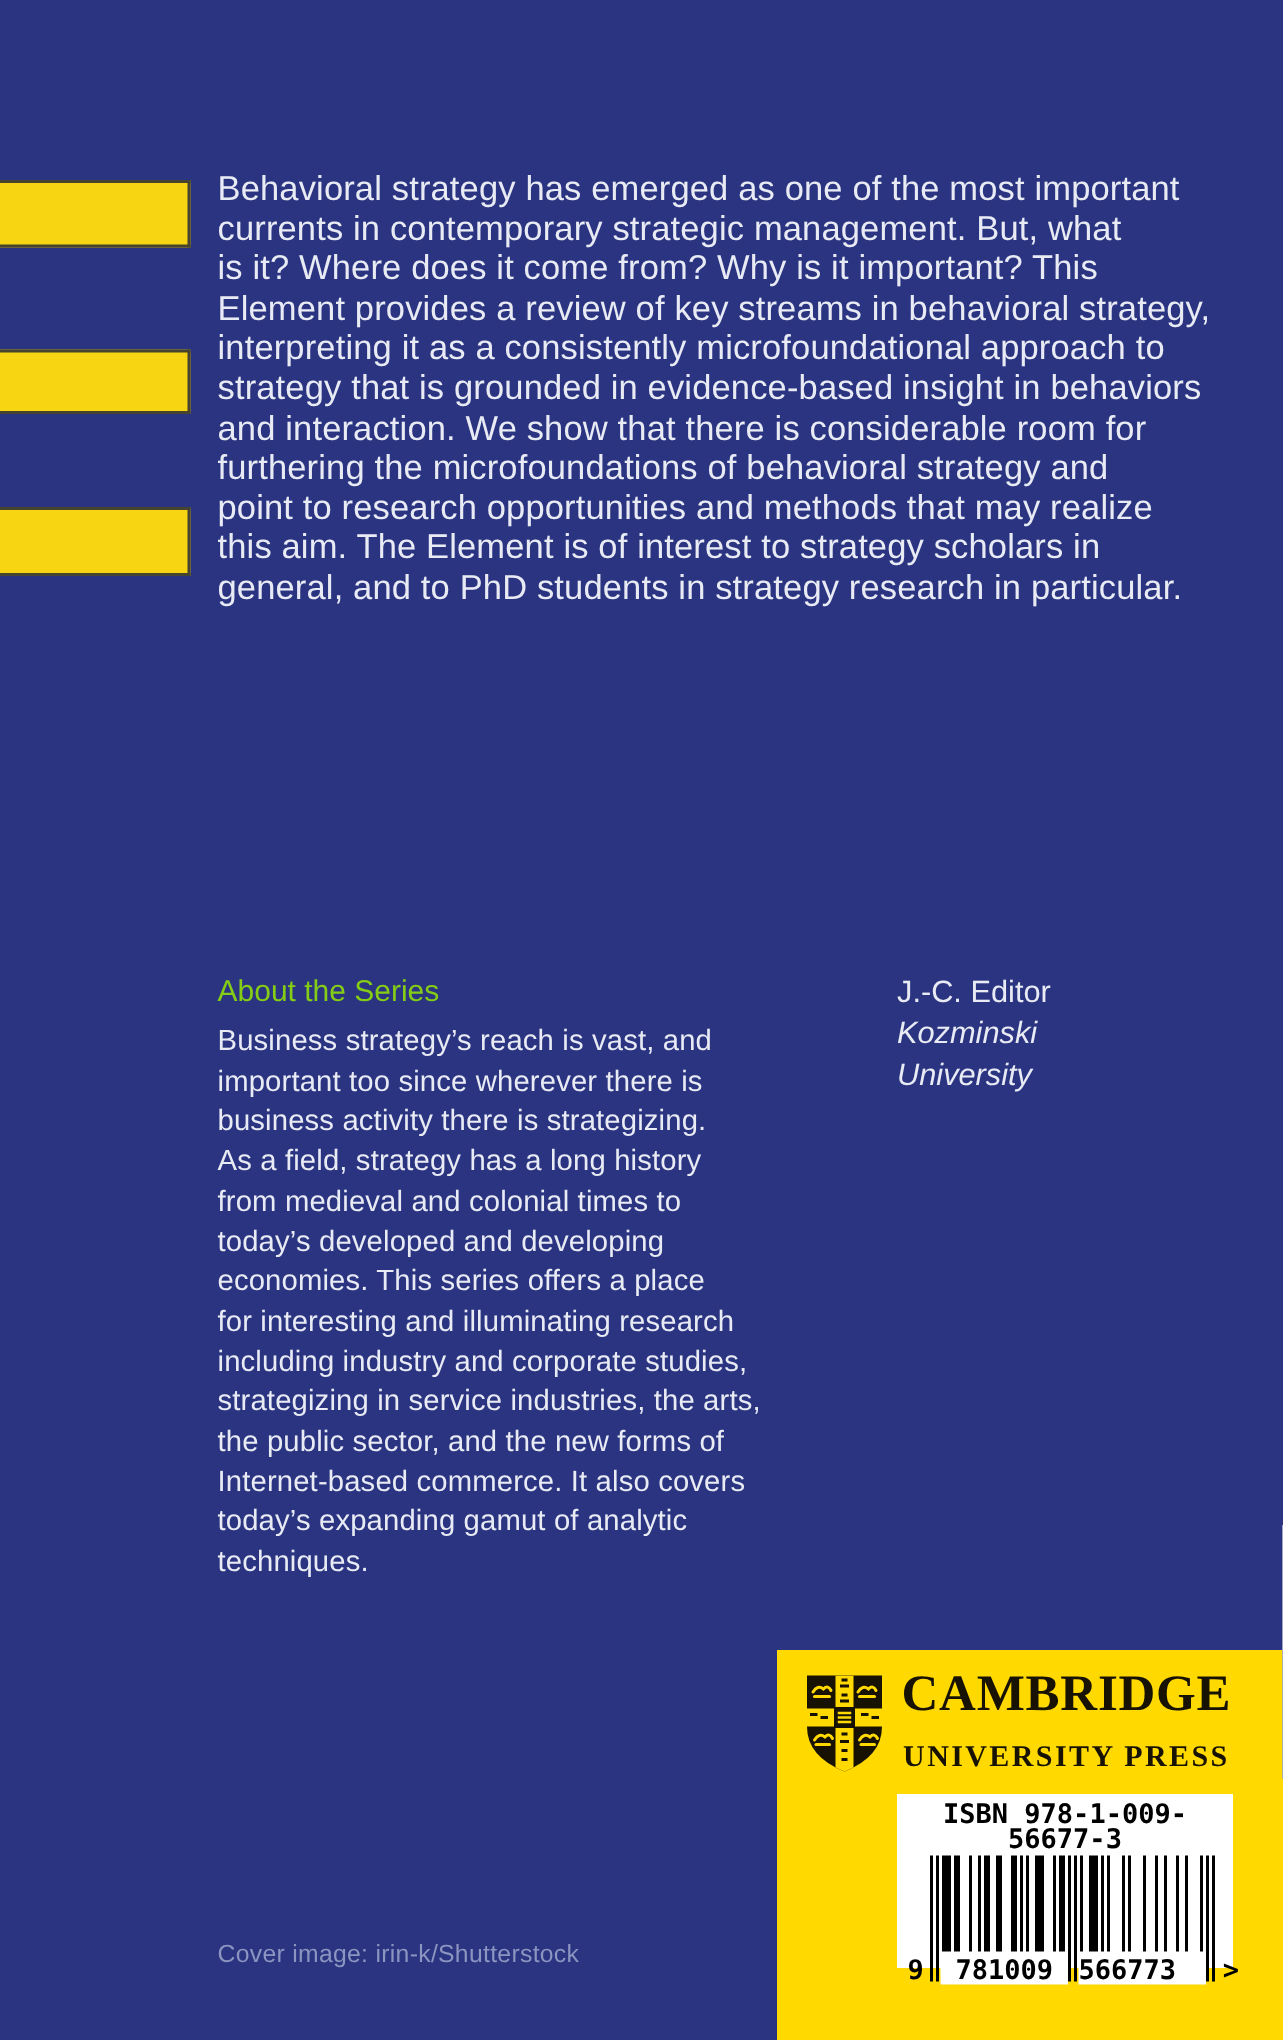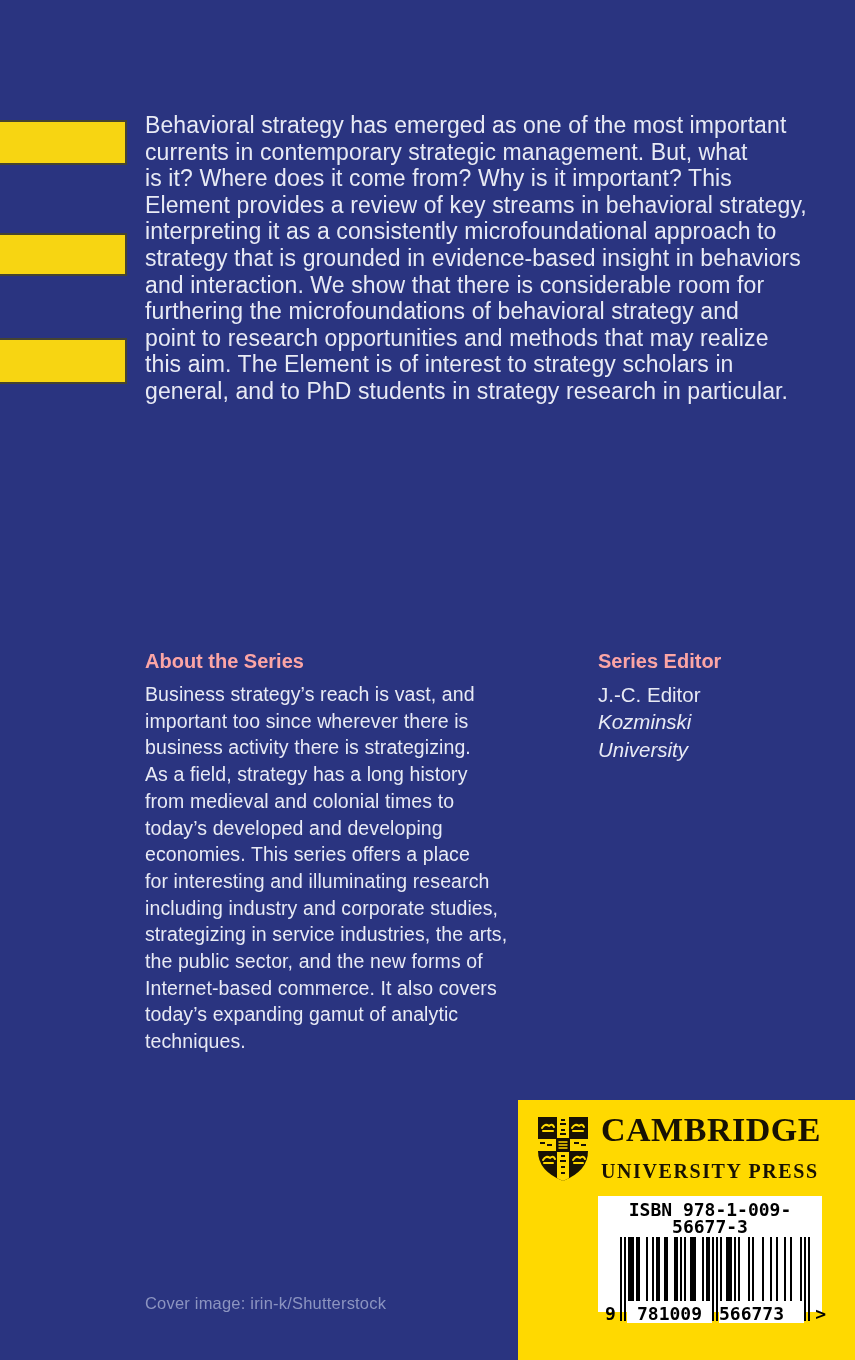--- a/index.html
+++ b/index.html
@@ -26,35 +26,35 @@
   .synopsis{
     position:absolute;left:145px;top:112px;width:700px;
     color:#E8EAF4;font-size:23px;line-height:26.6px;
     letter-spacing:.1px;white-space:pre-line;
   }
 
   
   .about{position:absolute;left:145px;top:648px;width:462px;color:#E8EAF4;}
   .about h3,.editor h3{
     margin:0 0 7px 0;font-size:20px;line-height:26px;
-    font-weight:bold;color:#fca5a5;
+    font-weight:normal;color:#84cc16;
   }
   .about .body{font-size:19.5px;line-height:26.7px;white-space:pre-line;letter-spacing:.1px;}
   .editor{position:absolute;left:598px;top:648px;width:230px;color:#E8EAF4;}
   .editor .name{font-size:20.5px;line-height:27px;}
   .editor .affil{font-size:20.5px;line-height:27.5px;font-style:italic;white-space:pre-line;}
 
   
   .cup-panel{
     position:absolute;left:518px;top:1100px;width:337px;height:260px;
     background:var(--pubYellow,#FFD900);
   }
   .cup-logo{position:absolute;left:18px;top:13px;display:flex;align-items:flex-start;}
   .cup-shield{flex:0 0 auto;margin-top:2px;}
-  .cup-wordmark{margin-left:11px;color:#181203;}
+  .cup-wordmark{margin-left:11px;color:#181203;text-align:center;}
   .cup-name{
     font-family:"Liberation Serif", serif;font-weight:bold;
     font-size:34px;line-height:34px;letter-spacing:.5px;
   }
   .cup-subname{
     font-family:"Liberation Serif", serif;font-weight:bold;
     font-size:20px;line-height:22px;letter-spacing:1.6px;margin-top:13px;
   }
 
   
@@ -121,21 +121,20 @@
 for interesting and illuminating research
 including industry and corporate studies,
 strategizing in service industries, the arts,
 the public sector, and the new forms of
 Internet-based commerce. It also covers
 today’s expanding gamut of analytic
 techniques.</div>
   </div>
 
   <div class="editor">
-    <h3>Series Editor</h3>
     <div class="name">J.-C. Editor</div>
     <div class="affil">Kozminski
 University</div>
   </div>
 
   <div class="cup-panel">
     <div class="cup-logo">
       <svg class="cup-shield" width="54" height="68" viewBox="0 0 54 68" aria-hidden="true">
         <defs>
           <clipPath id="shieldClip">

